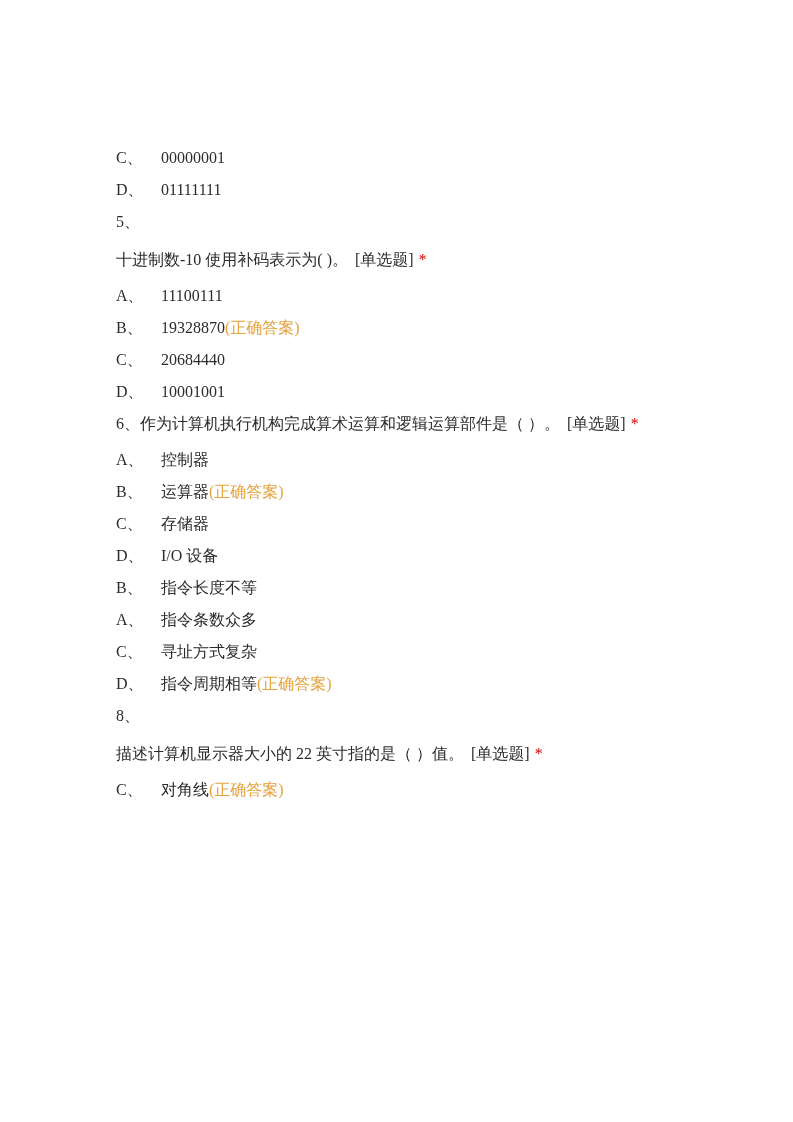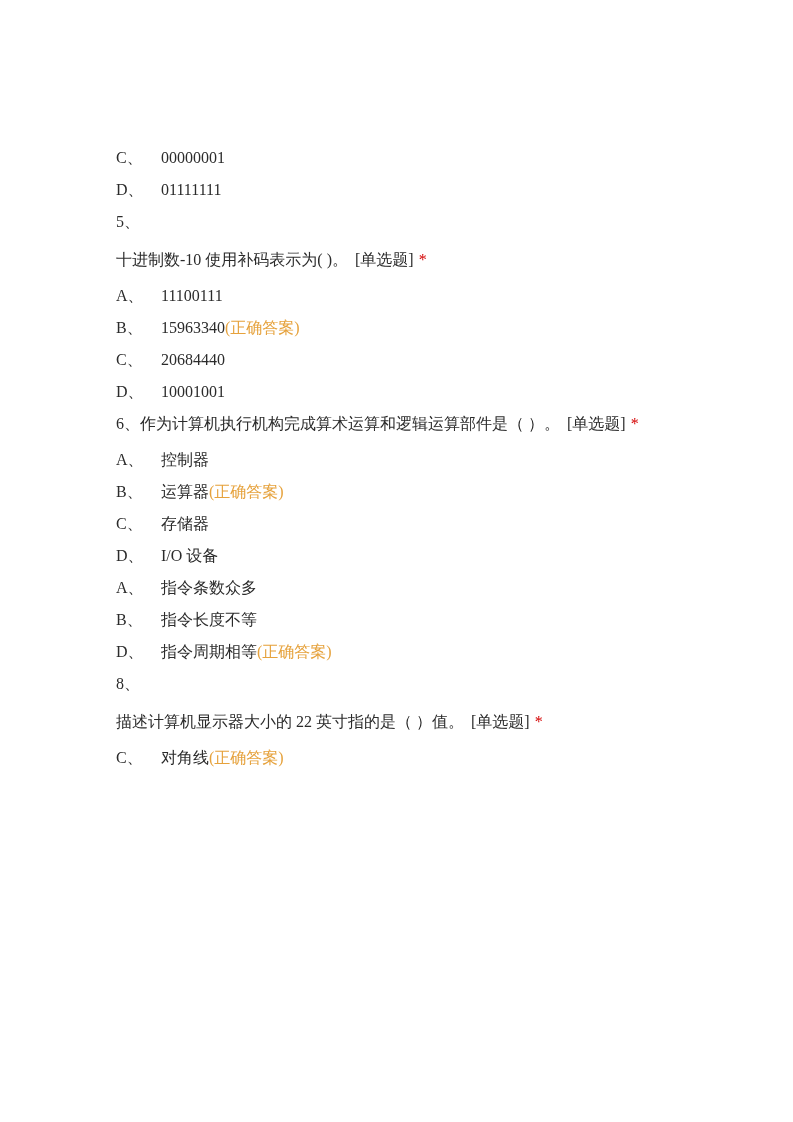--- a/index.html
+++ b/index.html
@@ -54,21 +54,21 @@
 
     <div class="question-block">
       <div class="line q-number">5、</div>
       <div class="line q-prompt">
         <span>十进制数-10 使用补码表示为( )。</span><span class="type-label">[单选题]</span><span class="required-star">*</span>
       </div>
       <div class="line">
         <span class="opt-letter">A、</span><span>11100111</span><span class="correct-tag"></span>
       </div>
       <div class="line">
-        <span class="opt-letter">B、</span><span>15963340</span><span class="correct-tag">(正确答案)</span>
+        <span class="opt-letter">B、</span><span>19328870</span><span class="correct-tag">(正确答案)</span>
       </div>
       <div class="line">
         <span class="opt-letter">C、</span><span>20684440</span><span class="correct-tag"></span>
       </div>
       <div class="line">
         <span class="opt-letter">D、</span><span>10001001</span><span class="correct-tag"></span>
       </div>
     </div>
 
     <div class="question-block">
@@ -84,24 +84,27 @@
       <div class="line">
         <span class="opt-letter">C、</span><span>存储器</span><span class="correct-tag"></span>
       </div>
       <div class="line">
         <span class="opt-letter">D、</span><span>I/O 设备</span><span class="correct-tag"></span>
       </div>
     </div>
 
     <div class="question-block">
       <div class="line">
+        <span class="opt-letter">B、</span><span>指令长度不等</span><span class="correct-tag"></span>
+      </div>
+      <div class="line">
         <span class="opt-letter">A、</span><span>指令条数众多</span><span class="correct-tag"></span>
       </div>
       <div class="line">
-        <span class="opt-letter">B、</span><span>指令长度不等</span><span class="correct-tag"></span>
+        <span class="opt-letter">C、</span><span>寻址方式复杂</span><span class="correct-tag"></span>
       </div>
       <div class="line">
         <span class="opt-letter">D、</span><span>指令周期相等</span><span class="correct-tag">(正确答案)</span>
       </div>
     </div>
 
     <div class="question-block">
       <div class="line q-number">8、</div>
       <div class="line q-prompt">
         <span>描述计算机显示器大小的 22 英寸指的是（ ）值。</span><span class="type-label">[单选题]</span><span class="required-star">*</span>

